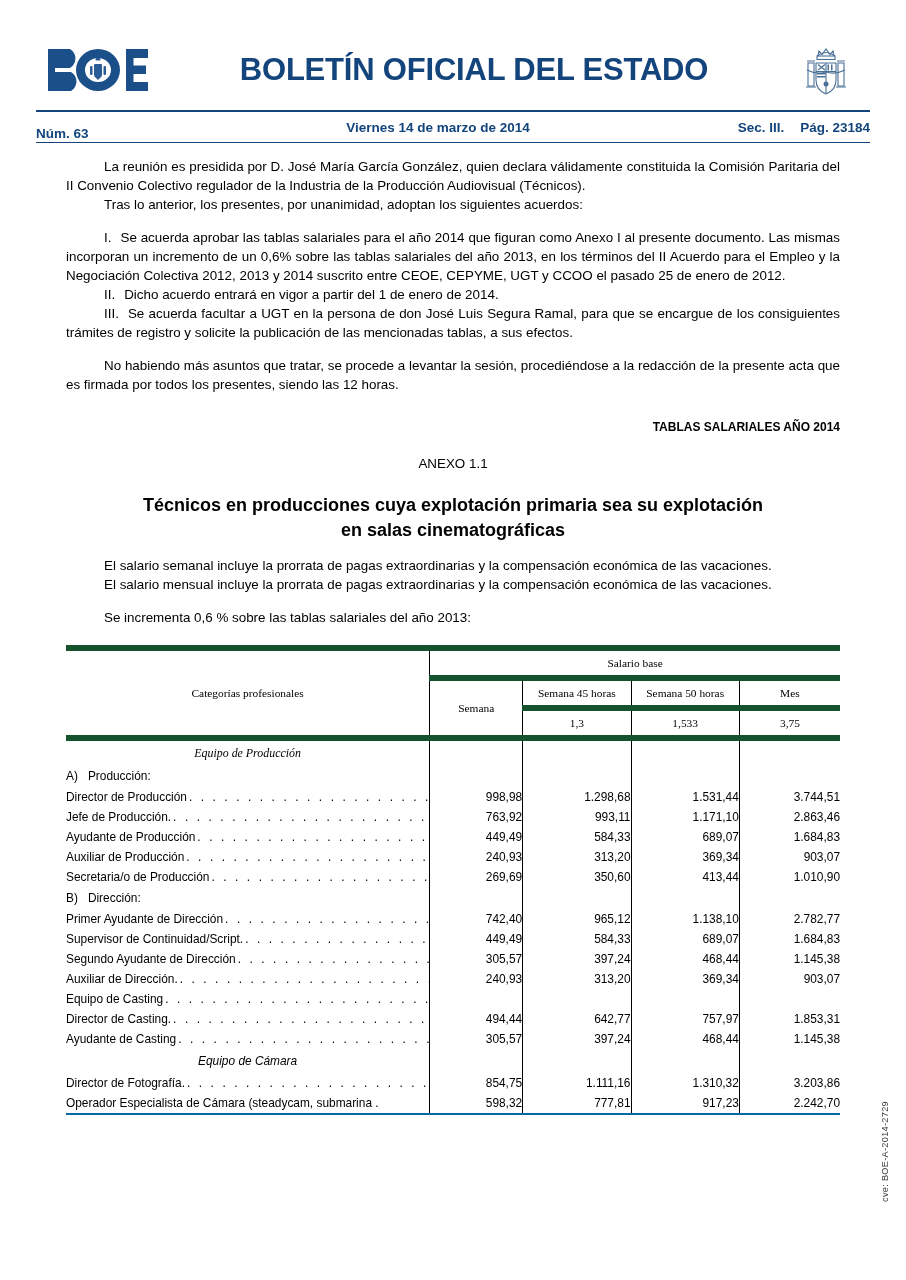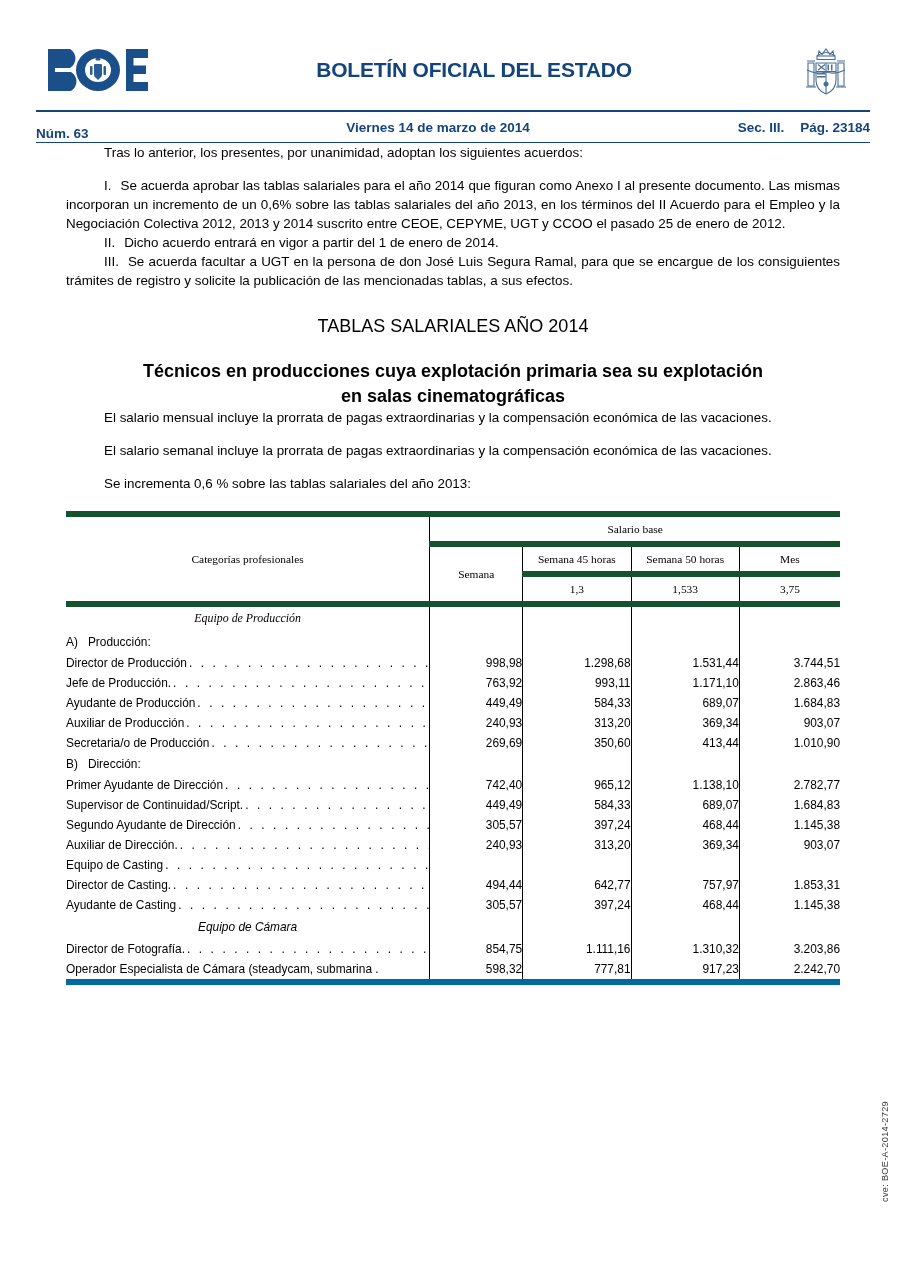--- a/index.html
+++ b/index.html
@@ -26,21 +26,21 @@
   }
   .boe-logo {
     width: 104px;
     height: 48px;
     flex: 0 0 auto;
     margin-left: 10px;
   }
   .masthead-title {
     flex: 1 1 auto;
     text-align: center;
-    font-size: 21px;
+    font-size: 31px;
     font-weight: bold;
     color: #14447c;
     letter-spacing: -0.2px;
     white-space: nowrap;
   }
   .coat-of-arms {
     width: 56px;
     height: 58px;
     flex: 0 0 auto;
     margin-right: 16px;
@@ -83,23 +83,23 @@
   .roman-item {
     font-size: 13.4px;
     line-height: 1.42;
     text-align: justify;
     margin: 0;
     text-indent: 38px;
   }
   .roman-label { margin-right: 9px; }
 
   h1.doc-title {
-    font-size: 18px;
-    font-weight: normal;
-    text-align: center;
+    font-size: 12px;
+    font-weight: bold;
+    text-align: right;
     margin: 26px 0 0 0;
   }
   h2.annex {
     font-size: 13.4px;
     font-weight: normal;
     text-align: center;
     margin: 22px 0 0 0;
   }
   h3.subtitle {
     font-size: 18px;
@@ -116,21 +116,21 @@
     margin-top: 18px;
     font-size: 11.6px;
     table-layout: fixed;
   }
   .salary-table td, .salary-table th {
     padding: 0;
     font-weight: normal;
     vertical-align: middle;
   }
   .bt { border-top: 6px solid #14532d; font-family: Liberation Serif, serif; }
-  .bb { border-bottom: 6px solid #0369a1; }
+  .bb { border-bottom: 2px solid #0369a1; }
   .bl { border-left: 1px solid #000; }
 
   .hcell {
     text-align: center;
     height: 24px;
     font-size: 11.4px;
   }
   .cat-head {
     text-align: center;
     font-size: 11.4px;
@@ -259,41 +259,44 @@
   <div class="center">Viernes 14 de marzo de 2014</div>
   <div class="right">
     <span class="sec">Sec. III.</span><span>Pág. 23184</span>
   </div>
 </div>
 
 <div class="rule-bottom"></div>
 
 <div class="content">
 
+  <p class="body gap-before">La reunión es presidida por D. José María García González, quien declara válidamente constituida la Comisión Paritaria del II Convenio Colectivo regulador de la Industria de la Producción Audiovisual (Técnicos).</p>
   <p class="body">Tras lo anterior, los presentes, por unanimidad, adoptan los siguientes acuerdos:</p>
 
   <p class="roman-item gap-before">
     <span class="roman-label">I.</span><span>Se acuerda aprobar las tablas salariales para el año 2014 que figuran como Anexo I al presente documento. Las mismas incorporan un incremento de un 0,6% sobre las tablas salariales del año 2013, en los términos del II Acuerdo para el Empleo y la Negociación Colectiva 2012, 2013 y 2014 suscrito entre CEOE, CEPYME, UGT y CCOO el pasado 25 de enero de 2012.</span>
   </p>
   <p class="roman-item">
     <span class="roman-label">II.</span><span>Dicho acuerdo entrará en vigor a partir del 1 de enero de 2014.</span>
   </p>
   <p class="roman-item">
     <span class="roman-label">III.</span><span>Se acuerda facultar a UGT en la persona de don José Luis Segura Ramal, para que se encargue de los consiguientes trámites de registro y solicite la publicación de las mencionadas tablas, a sus efectos.</span>
   </p>
 
+  <p class="body gap-before">No habiendo más asuntos que tratar, se procede a levantar la sesión, procediéndose a la redacción de la presente acta que es firmada por todos los presentes, siendo las 12 horas.</p>
 
   <h1 class="doc-title">TABLAS SALARIALES AÑO 2014</h1>
+  <h2 class="annex">ANEXO 1.1</h2>
   <h3 class="subtitle">
     <span>Técnicos en producciones cuya explotación primaria sea su explotación</span><br>
     <span>en salas cinematográficas</span>
   </h3>
 
+  <p class="body gap-before">El salario semanal incluye la prorrata de pagas extraordinarias y la compensación económica de las vacaciones.</p>
   <p class="body">El salario mensual incluye la prorrata de pagas extraordinarias y la compensación económica de las vacaciones.</p>
-  <p class="body gap-before">El salario semanal incluye la prorrata de pagas extraordinarias y la compensación económica de las vacaciones.</p>
   <p class="body gap-before">Se incrementa 0,6 % sobre las tablas salariales del año 2013:</p>
 
   <table class="salary-table">
     <colgroup>
       <col style="width:47%">
       <col style="width:12%">
       <col style="width:14%">
       <col style="width:14%">
       <col style="width:13%">
     </colgroup>

